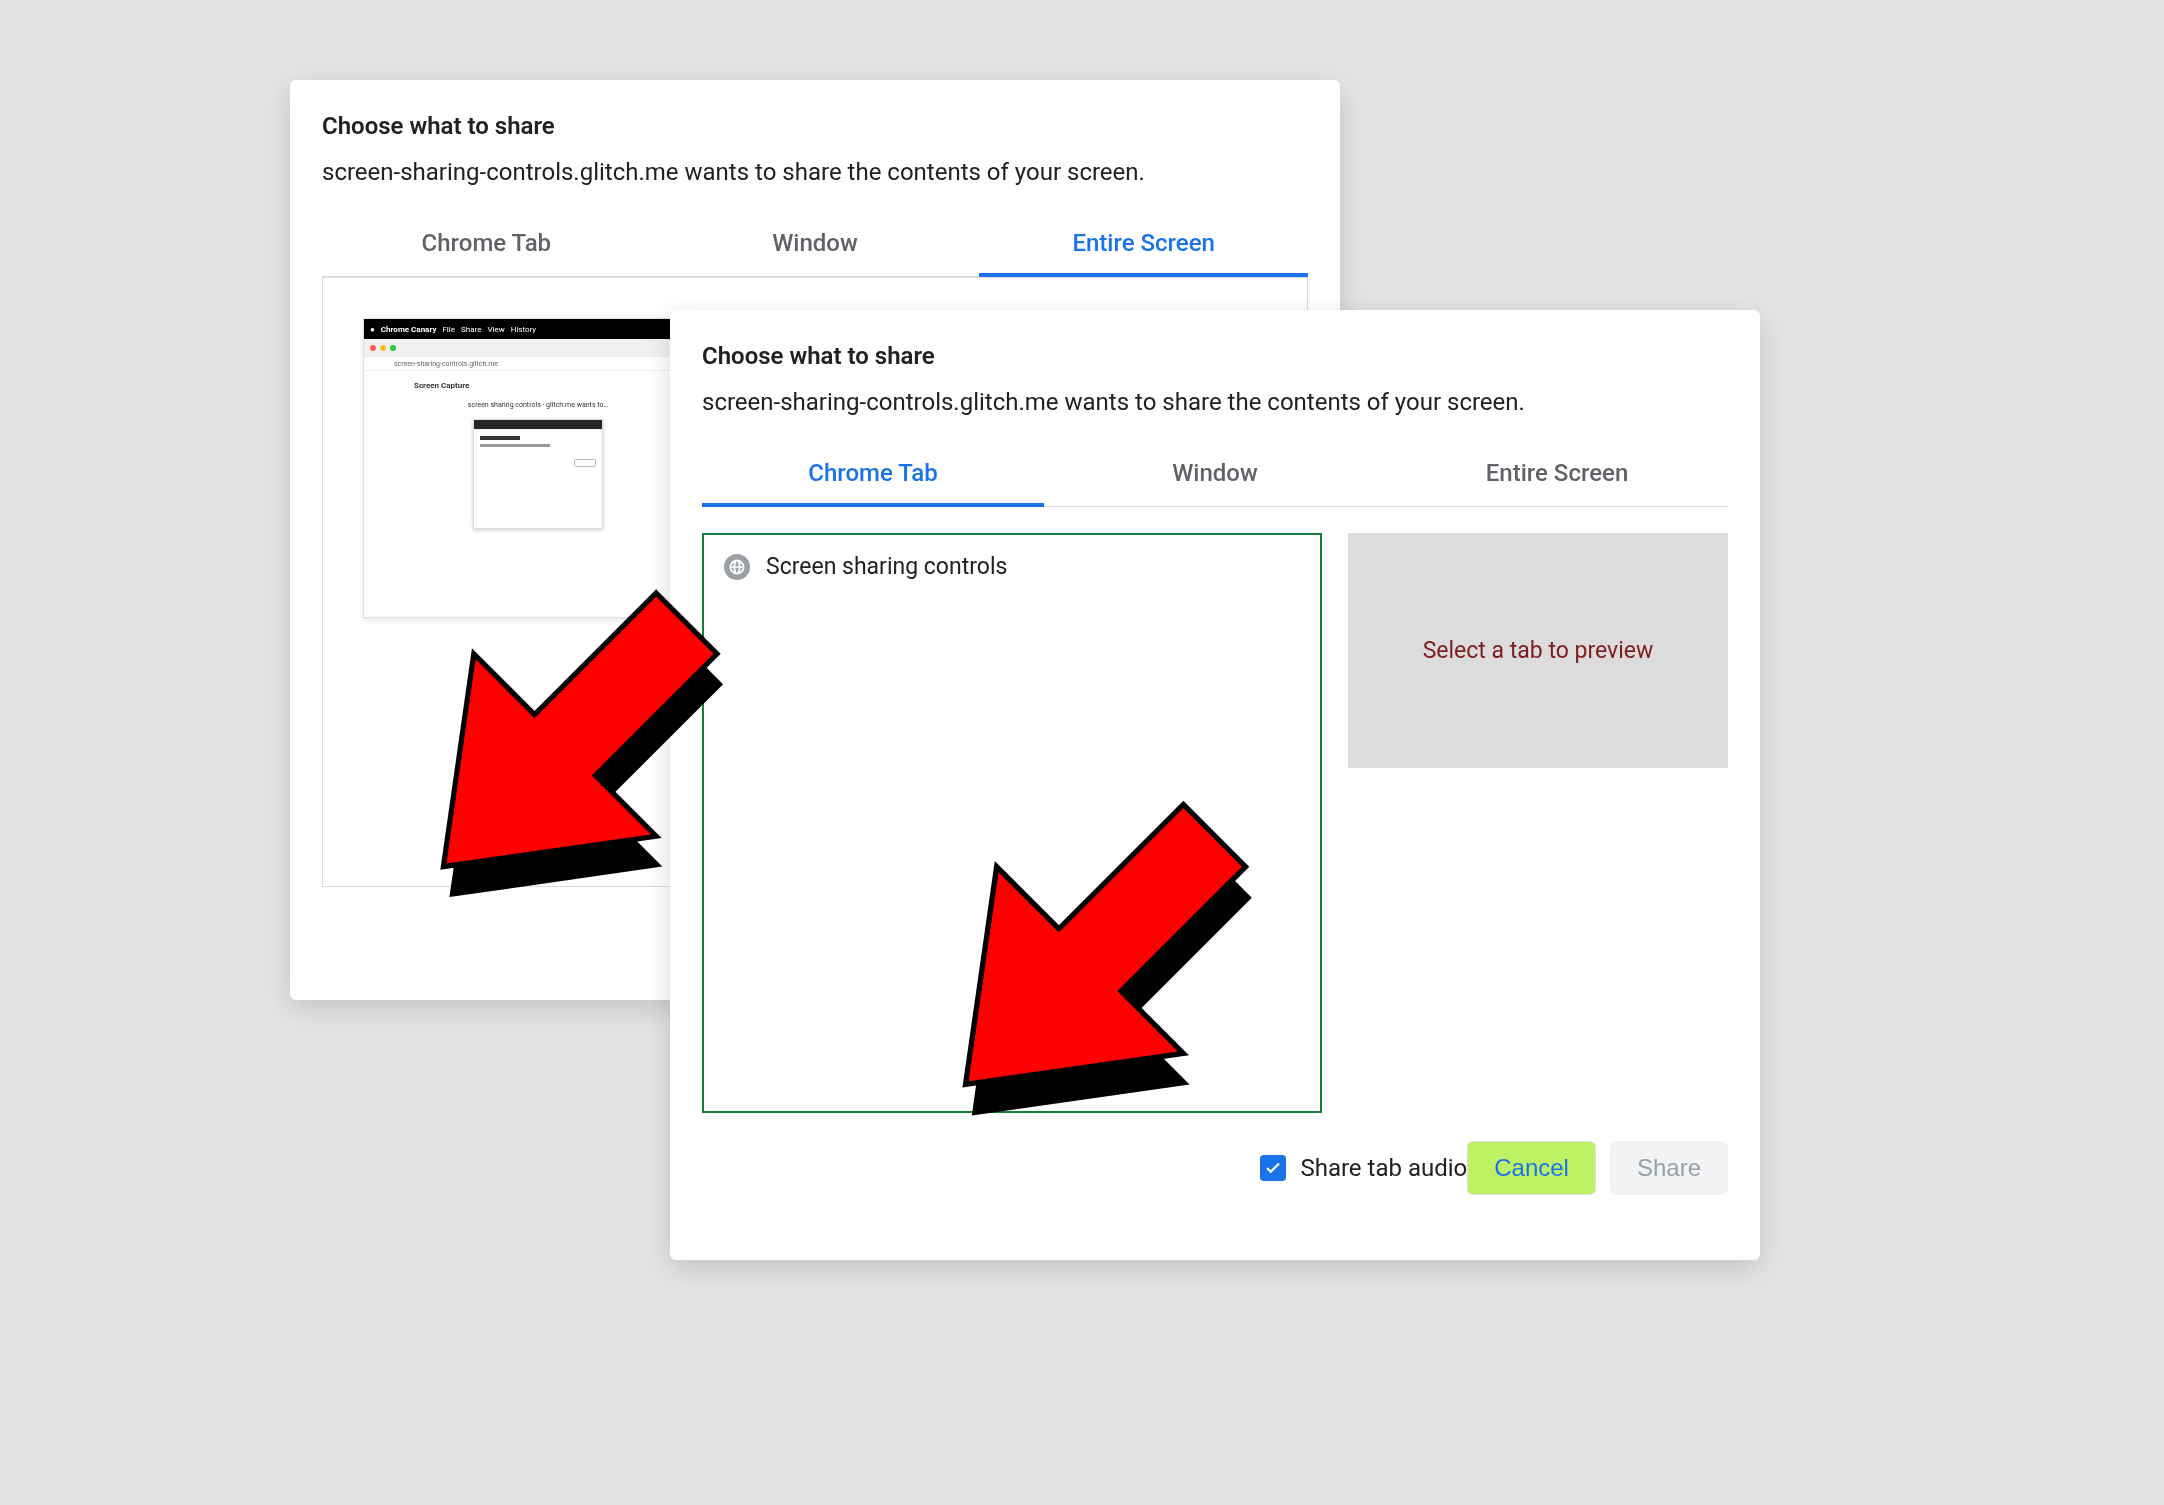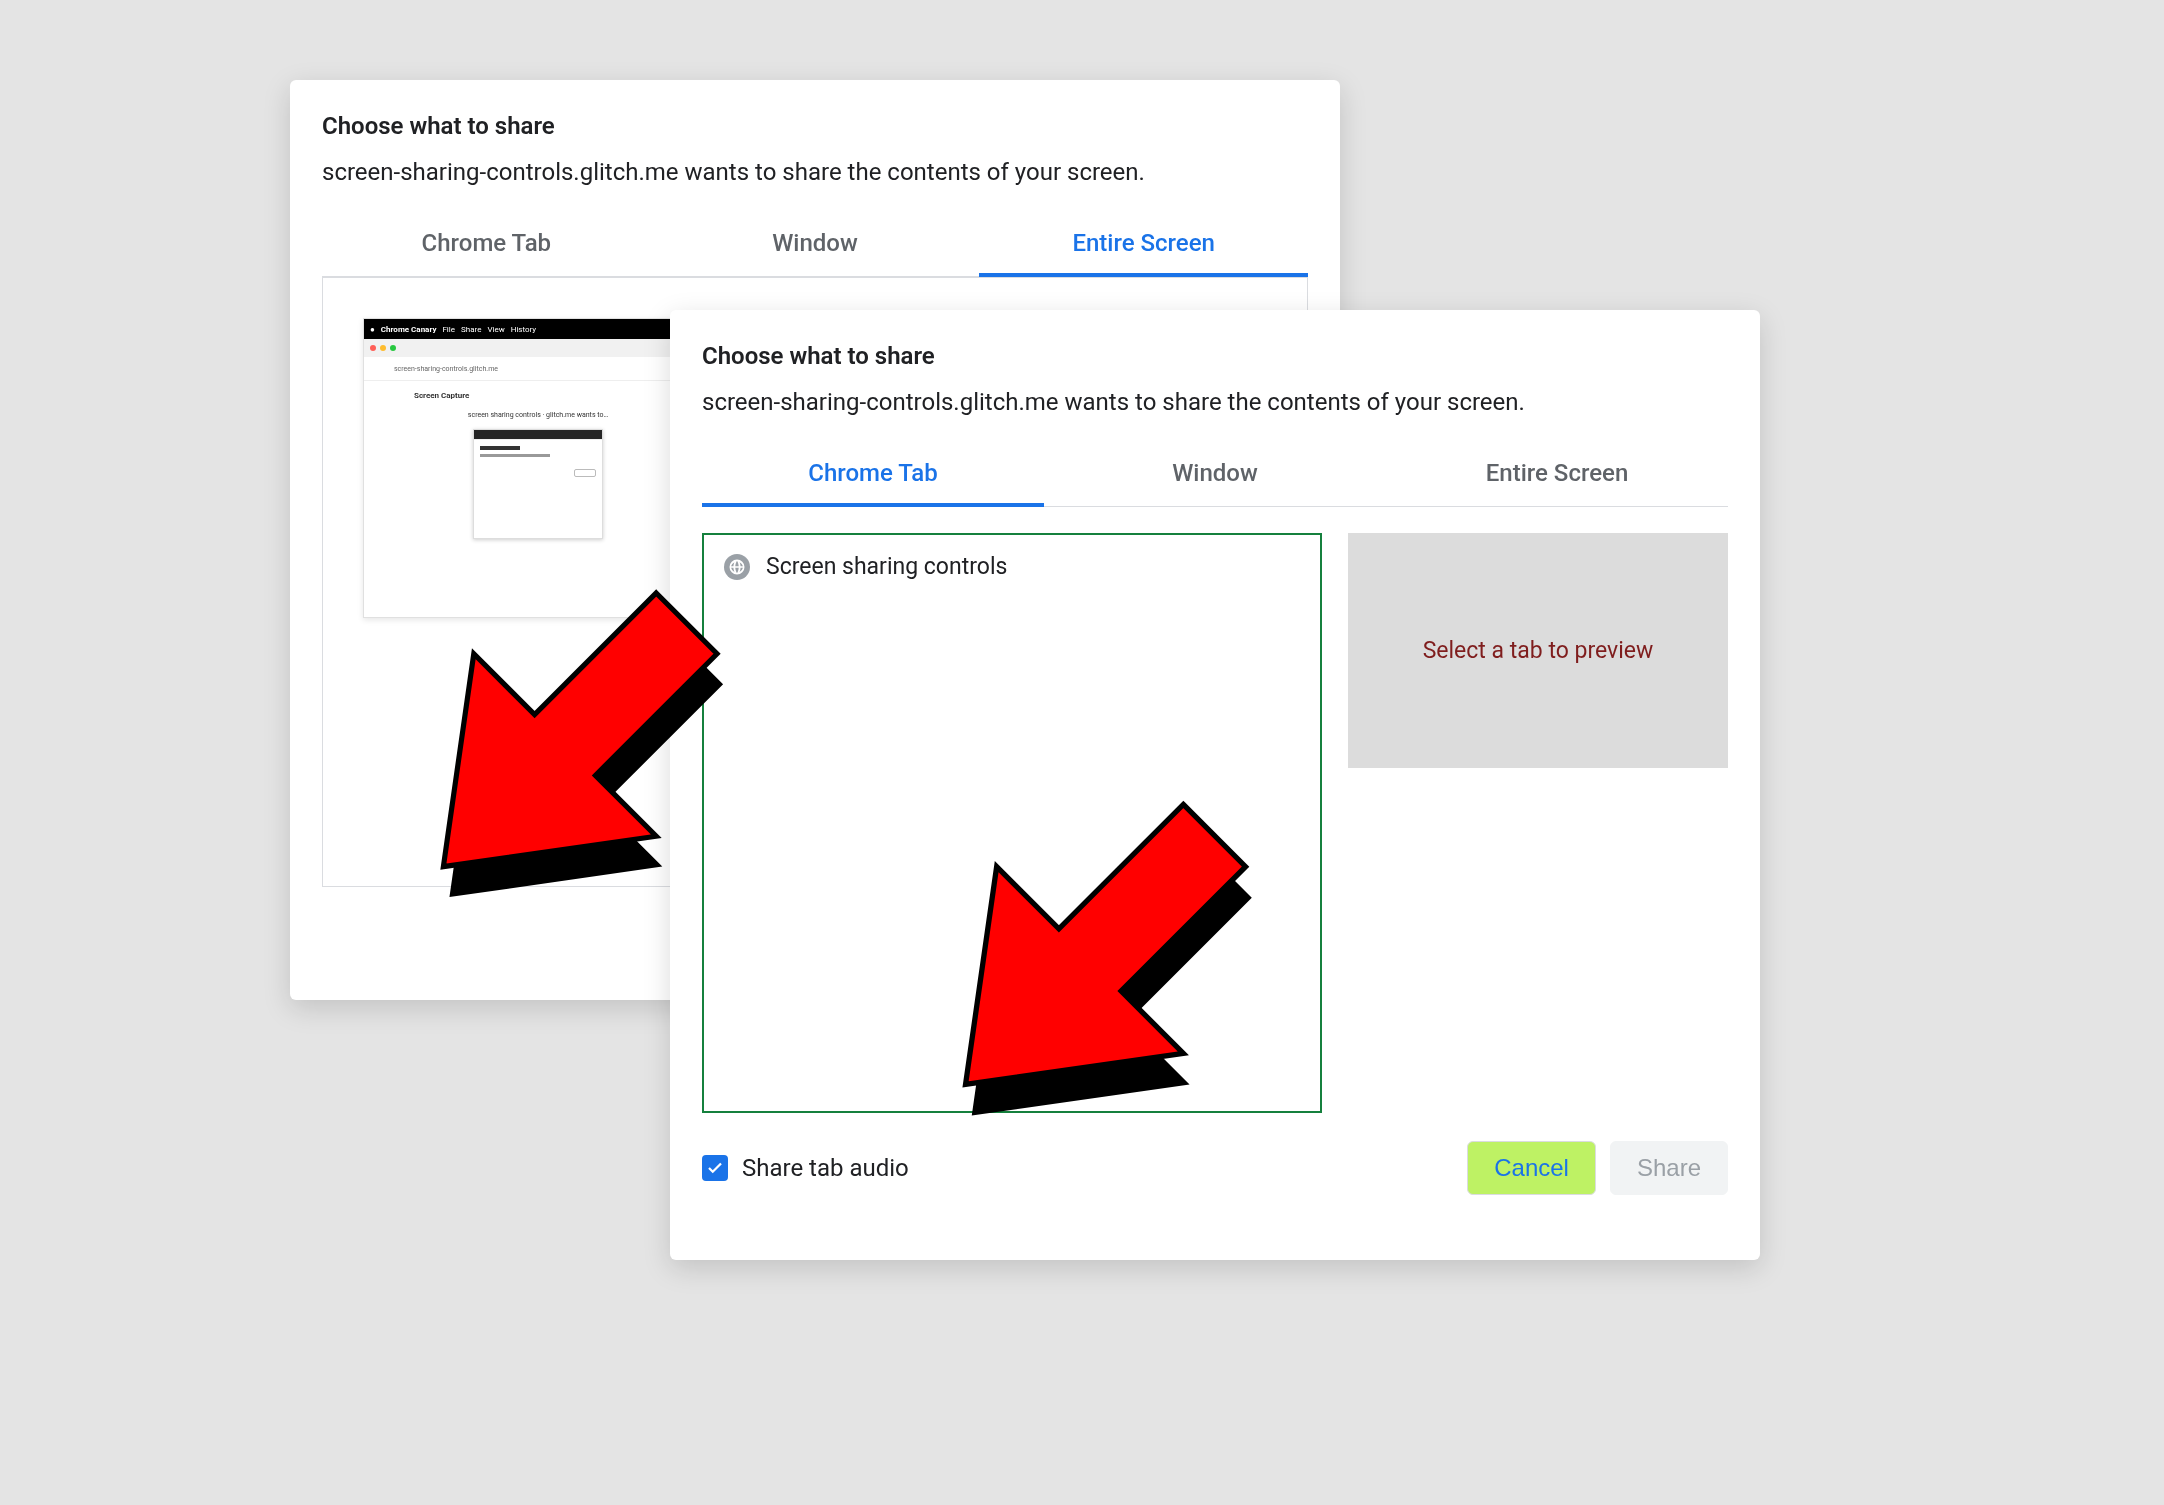--- a/index.html
+++ b/index.html
@@ -87,21 +87,21 @@
   .thumb .tabstrip {
     height: 18px;
     background: #f1f1f1;
     display: flex;
     align-items: center;
     padding-left: 6px;
     gap: 4px;
   }
   .dot { width:6px; height:6px; border-radius:50%; }
   .dot.r{background:#ff5f57;} .dot.g{background:#28c840;} .dot.y{background:#febc2e;}
-  .thumb .addr { height:24px; background:#fff; border-bottom:1px solid #eee; font-size:7px; color:#666; padding-left:30px; display:flex; align-items:center; overflow:hidden; white-space:nowrap;}
+  .thumb .addr { height:14px; background:#fff; border-bottom:1px solid #eee; font-size:7px; color:#666; padding-left:30px; display:flex; align-items:center; overflow:hidden; white-space:nowrap;}
   .thumb .inner {
     margin: 10px 20px 0 50px;
     font-size: 7px;
     color:#333;
   }
   .thumb .inner-modal {
     margin: 10px auto;
     width: 130px;
     height: 110px;
     background:#fff;
@@ -148,21 +148,21 @@
     align-items: center;
     justify-content: center;
     font-size: 23px;
     color: #7f1d1d;
   }
 
   .footer {
     margin-top: 28px;
     display: flex;
     align-items: center;
-    justify-content: space-between;
+    justify-content: flex-end;
   }
   .audio {
     display: flex;
     align-items: center;
     gap: 14px;
     font-size: 24px;
     color: #202124;
   }
   .chk {
     width: 26px; height: 26px;

